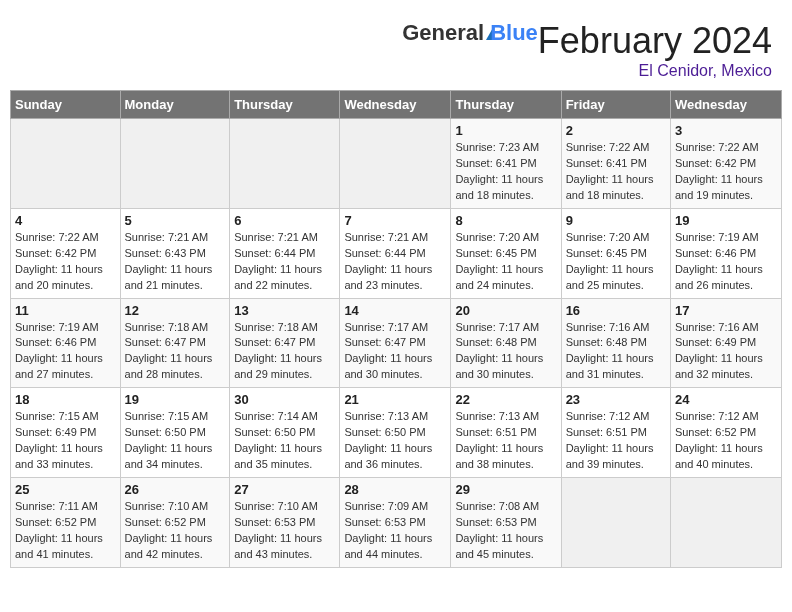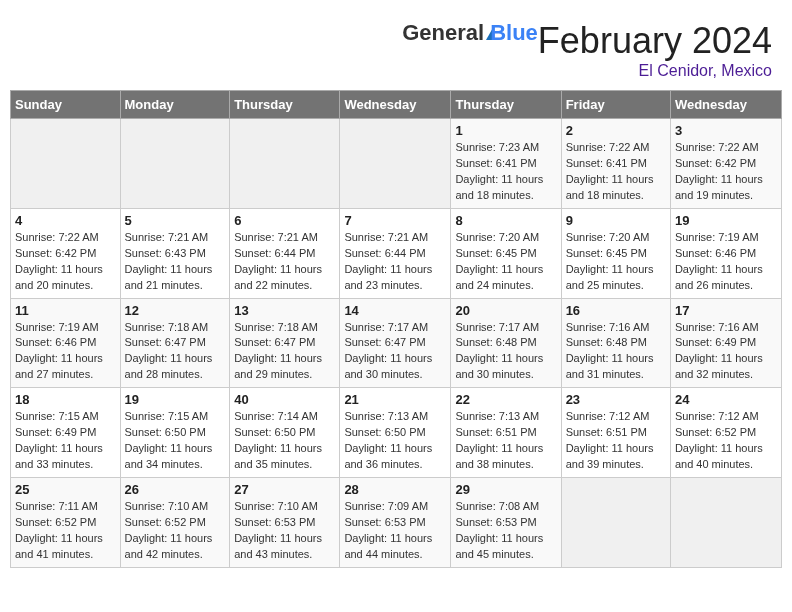--- a/index.html
+++ b/index.html
@@ -202,21 +202,21 @@
       <tr>
         <td>
           <div class="day-number">18</div>
           <div class="day-info">Sunrise: 7:15 AM<br>Sunset: 6:49 PM<br>Daylight: 11 hours and 33 minutes.</div>
         </td>
         <td>
           <div class="day-number">19</div>
           <div class="day-info">Sunrise: 7:15 AM<br>Sunset: 6:50 PM<br>Daylight: 11 hours and 34 minutes.</div>
         </td>
         <td>
-          <div class="day-number">40</div>
+          <div class="day-number">30</div>
           <div class="day-info">Sunrise: 7:14 AM<br>Sunset: 6:50 PM<br>Daylight: 11 hours and 35 minutes.</div>
         </td>
         <td>
           <div class="day-number">21</div>
           <div class="day-info">Sunrise: 7:13 AM<br>Sunset: 6:50 PM<br>Daylight: 11 hours and 36 minutes.</div>
         </td>
         <td>
           <div class="day-number">22</div>
           <div class="day-info">Sunrise: 7:13 AM<br>Sunset: 6:51 PM<br>Daylight: 11 hours and 38 minutes.</div>
         </td>

